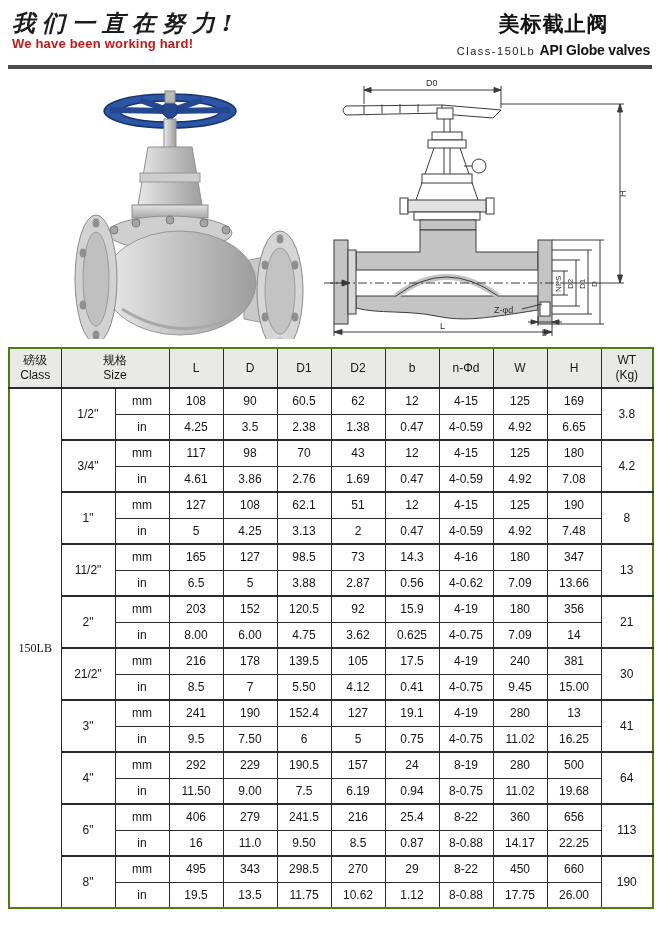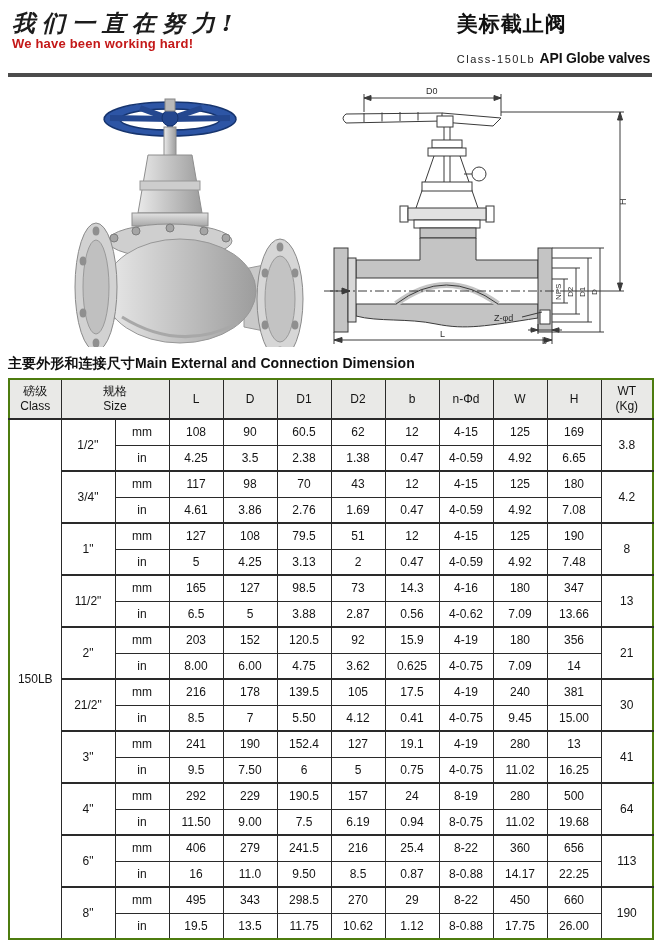--- a/index.html
+++ b/index.html
@@ -3,43 +3,43 @@
 <meta charset="utf-8">
 <style>
   * { margin:0; padding:0; box-sizing:border-box; }
   body { background:#888; font-family:"Liberation Sans", sans-serif; }
   .page { width:660px; height:945px; background:#ffffff; margin:0 auto; position:relative; overflow:hidden; }
 
   
   .hdr { display:flex; justify-content:space-between; align-items:flex-start; padding:10px 10px 0 12px; }
   .slogan-zh { font-family:"DejaVu Serif", serif; font-style:italic; font-weight:bold; font-size:23px; letter-spacing:7px; color:#1c1c1c; line-height:1.1; }
   .slogan-en { color:#c41818; font-weight:bold; font-size:13px; margin-top:1px; letter-spacing:0.2px; }
-  .hdr-right { text-align:left; padding-top:2px; }
+  .hdr-right { text-align:center; padding-top:2px; }
   .prod-zh { font-size:21px; font-weight:bold; color:#111; letter-spacing:1px; line-height:1.1; }
-  .prod-sub { margin-top:14px; white-space:nowrap; }
+  .prod-sub { margin-top:6px; white-space:nowrap; }
   .prod-class { font-size:11px; color:#222; letter-spacing:1.5px; }
   .prod-en { font-size:14px; font-weight:bold; color:#111; letter-spacing:-0.2px; }
   .rule { height:4px; background:#4c4c4c; margin:6px 8px 0 8px; }
 
   
   .figs { display:flex; align-items:center; height:278px; }
   .fig-photo { margin-left:52px; }
   .fig-draw { margin-left:12px; }
   svg text { font-family:"Liberation Sans", sans-serif; }
 
   
   .sec-title { font-size:14px; font-weight:bold; color:#111; margin:0 0 5px 8px; letter-spacing:0.1px; }
 
   
   table.dim { border-collapse:collapse; table-layout:fixed; width:644px; margin:0 8px; border:2px solid #4d7c0f; }
   table.dim th, table.dim td { border:1px solid #2a2a2a; text-align:center; vertical-align:middle; padding:0; color:#141414; overflow:hidden; }
   table.dim thead th { background:#e9e9e7; font-weight:normal; font-size:12px; height:40px; line-height:1.25; }
   table.dim td { font-size:12px; height:26px; background:#fff; }
   table.dim tr.grp td { border-top-width:2px; }
-  .class-cell { font-size:12px; }
+  .class-cell { font-size:12px;font-family:Liberation Serif, serif; }
 </style>
 </head>
 <body>
 
 <div class="page">
 
   <div class="hdr">
     <div>
       <div class="slogan-zh">我们一直在努力!</div>
       <div class="slogan-en">We have been working hard!</div>
@@ -211,21 +211,20 @@
         <text x="257" y="215" font-size="8" transform="rotate(-90 257 215)">D2</text>
         <text x="269" y="215" font-size="8" transform="rotate(-90 269 215)">D1</text>
         <text x="281" y="213" font-size="8" transform="rotate(-90 281 213)">D</text>
         <text x="124" y="255">L</text>
         <text x="226" y="262">b</text>
         <text x="178" y="239">Z-φd</text>
       </g>
     </svg>
   </div>
 
-  <div class="sec-title">主要外形和连接尺寸Main  External and Connection Dimension</div>
 
   <table class="dim">
     <colgroup>
       <col style="width:52px">
         <col style="width:54px">
         <col style="width:54px">
       <col style="width:54px">
         <col style="width:54px">
         <col style="width:54px">
       <col style="width:54px">
@@ -307,21 +306,21 @@
           <td>0.47</td>
           <td>4-0.59</td>
           <td>4.92</td>
           <td>7.08</td>
         </tr>
         <tr class="grp">
           <td rowspan="2">1"</td>
           <td>mm</td>
           <td>127</td>
           <td>108</td>
-          <td>79.5</td>
+          <td>62.1</td>
           <td>51</td>
           <td>12</td>
           <td>4-15</td>
           <td>125</td>
           <td>190</td>
           <td rowspan="2">8</td>
         </tr>
         <tr>
           <td>in</td>
           <td>5</td>

